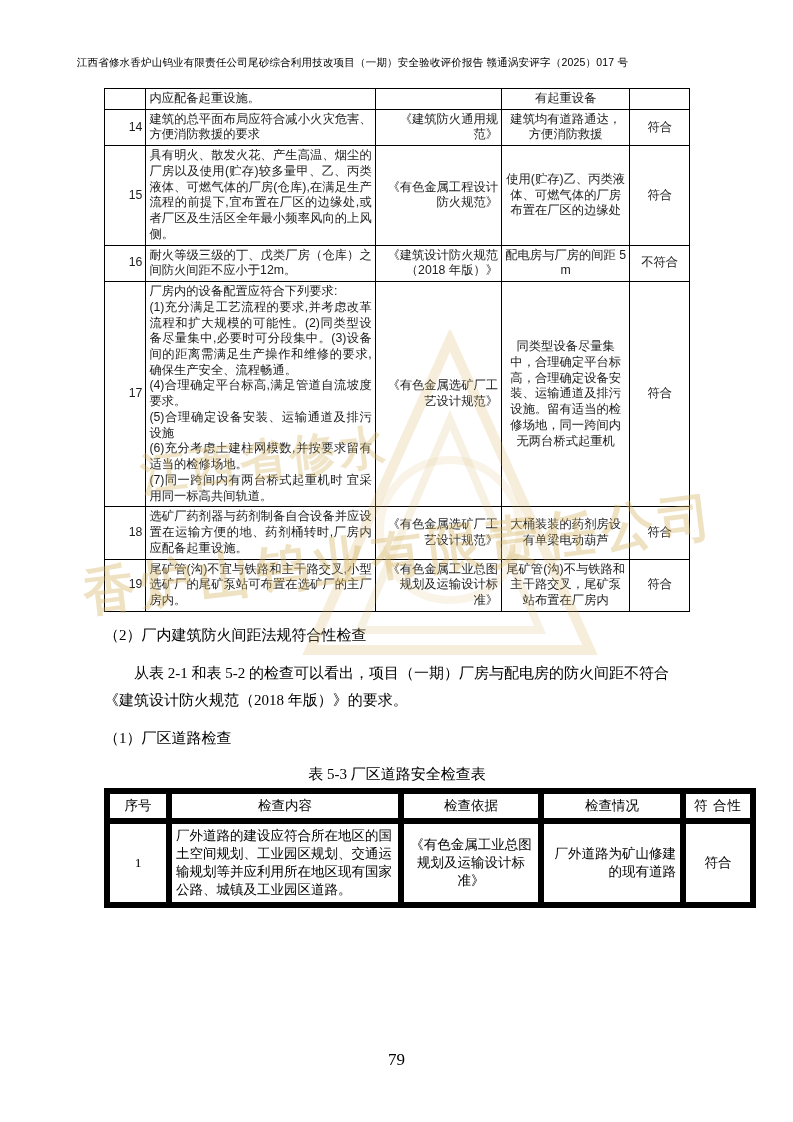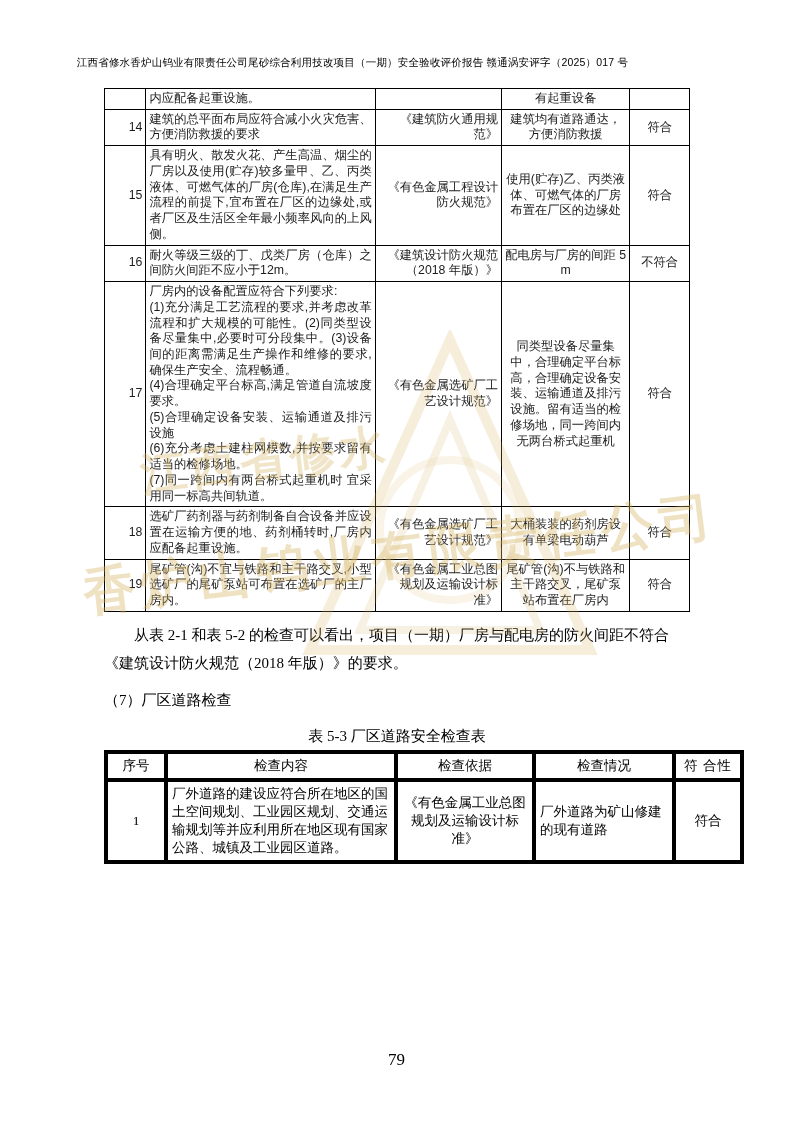--- a/index.html
+++ b/index.html
@@ -75,31 +75,31 @@
     margin: 12px 0 4px 0;
     font-family: "Liberation Serif", "DejaVu Serif", serif;
   }
 
   table.t3 {
     border-collapse: collapse;
     width: 586px;
     table-layout: fixed;
   }
   table.t3 td, table.t3 th {
-    border: 4px solid #000000;
+    border: 6px solid #000000;
     font-size: 13.5px;
     padding: 3px 4px;
     font-family: "Liberation Serif", "DejaVu Serif", serif;
     vertical-align: middle;
   }
   table.t3 th { font-weight: normal; text-align: center; }
   .t3-c1 { width: 48px; text-align: center; }
   .t3-c2 { width: 218px; }
   .t3-c3 { width: 126px; text-align: center; }
-  .t3-c4 { width: 128px; text-align: left; }
+  .t3-c4 { width: 128px; text-align: right; }
   .t3-c5 { width: 56px; text-align: center; }
   .t3-hdr-conf { font-size: 13px; letter-spacing: 1px; line-height: 1.2; }
 
   .pagenum {
     position: absolute;
     bottom: 52px;
     left: 0;
     width: 793px;
     text-align: center;
     font-size: 17px;
@@ -220,22 +220,23 @@
         <tr>
           <td class="idx">19</td>
           <td class="content-cell cell-left">尾矿管(沟)不﻿宜﻿与﻿铁﻿路﻿和﻿主﻿干﻿路交叉,小型选矿厂的尾矿泵﻿站﻿可﻿布﻿置在选矿厂的主厂房内。</td>
           <td class="basis red">《有色金属工业总图规划及运输设计标准》</td>
           <td class="situation red">尾矿管(沟)不与铁路和主干路交叉，尾矿泵站布置在厂房内</td>
           <td class="conf">符合</td>
         </tr>
       </tbody>
     </table>
 
+    <p class="para">（2）厂内建筑防火间距法规符合性检查</p>
     <p class="para indent">从表 2-1 和表 5-2 的检查可以看出，项目（一期）厂房与配电房的防火间距不符合《建筑设计防火规范（2018 年版）》的要求。</p>
-    <p class="para">（7）厂区道路检查</p>
+    <p class="para">（1）厂区道路检查</p>
 
     <div class="tbl-title">表 5-3 厂区道路安全检查表</div>
 
     <table class="t3">
       <thead>
         <tr>
           <th class="t3-c1">序号</th>
           <th class="t3-c2">检查内容</th>
           <th class="t3-c3">检查依据</th>
           <th class="t3-c4">检查情况</th>

